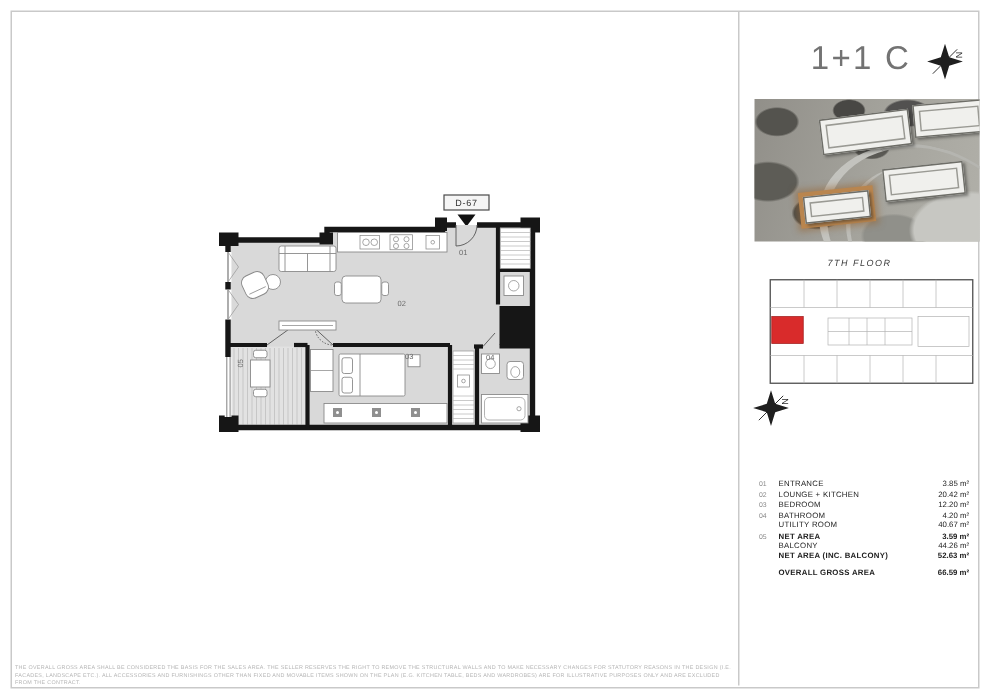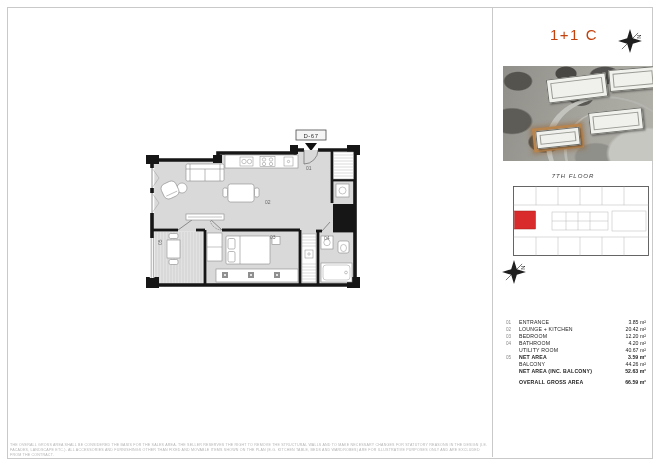--- a/index.html
+++ b/index.html
@@ -3,21 +3,21 @@
 <meta charset="utf-8">
 <style>
   html,body{margin:0;padding:0;}
   body{
     width:660px;height:466px;position:relative;background:#fff;
     font-family:"Liberation Sans",sans-serif;overflow:hidden;color:#333;
   }
   .page-border{position:absolute;left:7px;top:7px;width:644px;height:450px;border:1px solid #c9c9c9;}
   .panel{position:absolute;left:492px;top:8px;width:160px;height:449px;border-left:1px solid #c9c9c9;}
   .unit-title{position:absolute;left:494px;top:26px;width:160px;text-align:center;
-    font-size:15px;letter-spacing:1.5px;color:#c2410c;}
+    font-size:22px;letter-spacing:1.5px;color:#737373;}
   .compass{position:absolute;}
   .compass.top{left:617px;top:28px;}
   .compass.bottom{left:501px;top:259px;}
 
   
   .aerial{position:absolute;left:503px;top:66px;width:150px;height:95px;overflow:hidden;
     background:
       radial-gradient(24px 16px at 10% 16%, #54534e 0 55%, transparent 62%),
       radial-gradient(34px 22px at 6% 58%, #5d5c56 0 55%, transparent 62%),
       radial-gradient(28px 18px at 28% 80%, #4e4d48 0 55%, transparent 62%),

